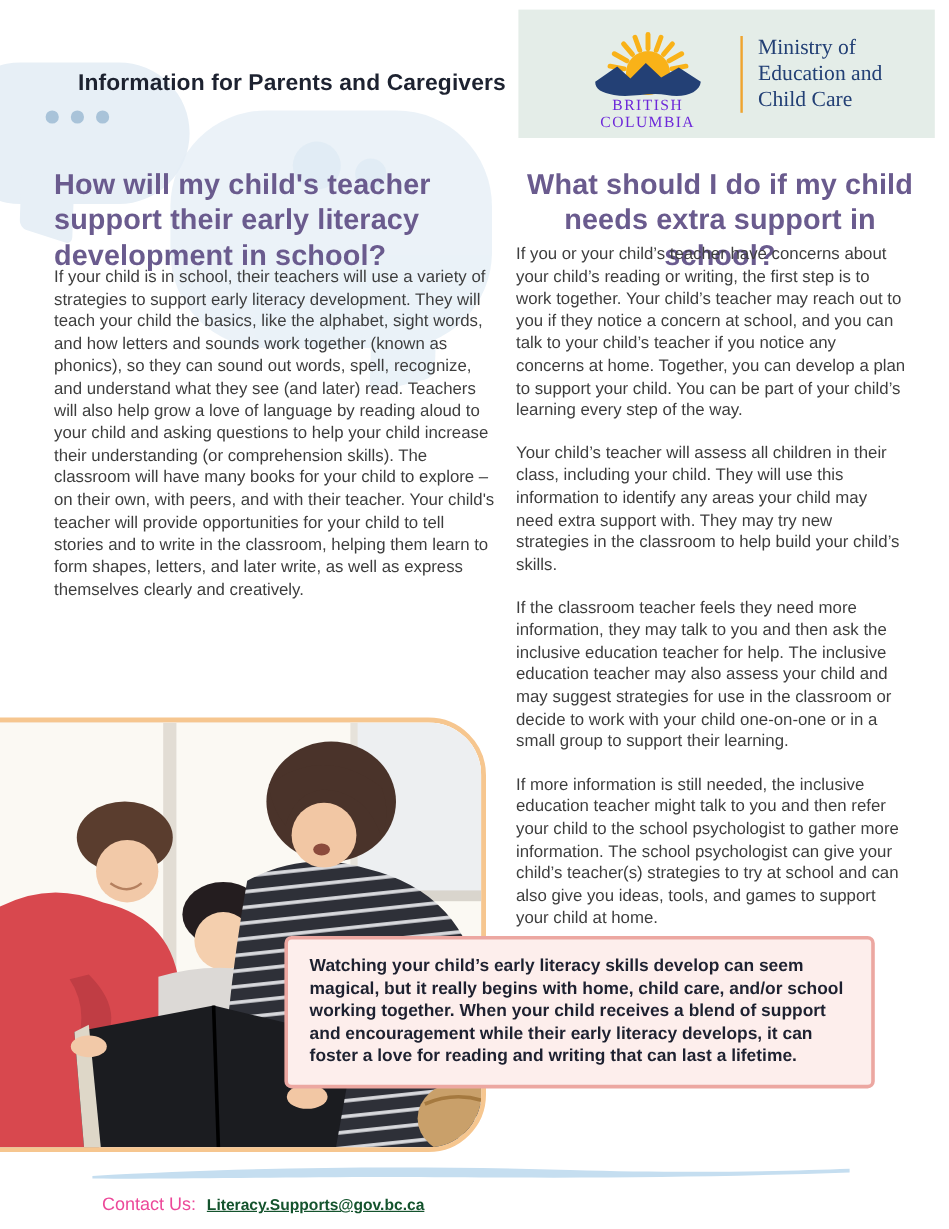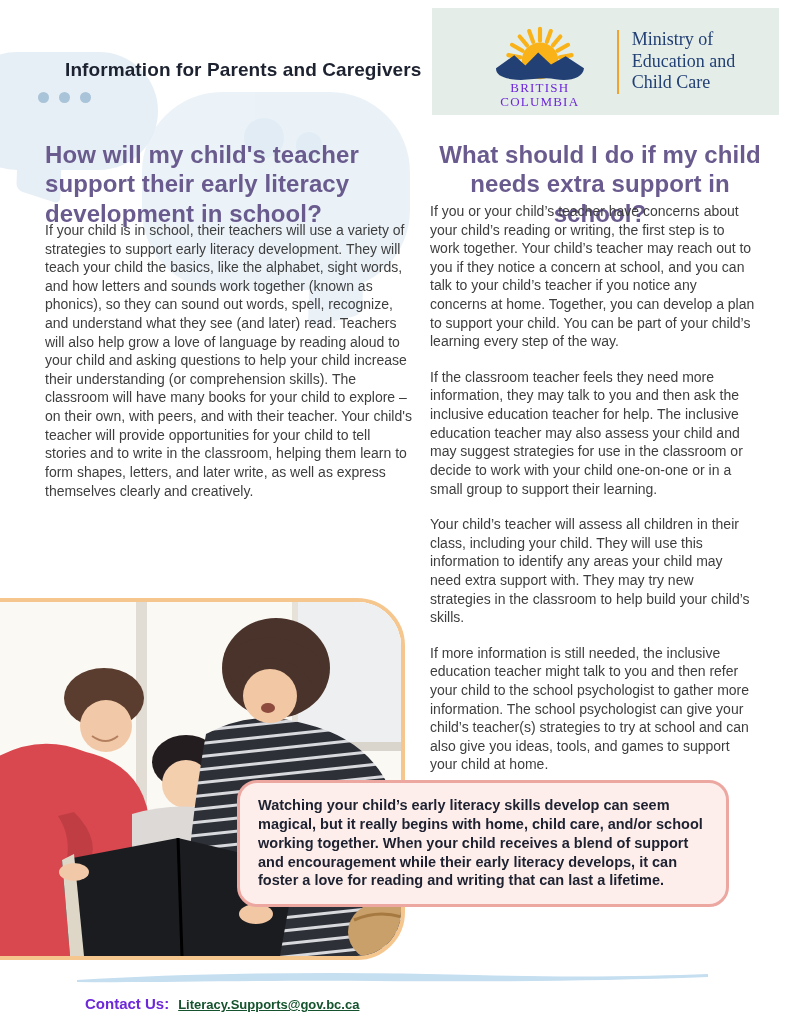--- a/index.html
+++ b/index.html
@@ -61,30 +61,30 @@
   .body-col p{margin:0 0 17px 0;}
   
   .photo-frame{
     position:absolute;left:-50px;top:598px;width:447px;height:354px;z-index:3;
     border:4px solid #f6c68f;border-radius:48px;overflow:hidden;background:#f4efe8;
   }
   .photo-frame svg{display:block;width:100%;height:100%;}
   
   .callout{
     position:absolute;left:237px;top:780px;width:492px;height:127px;z-index:4;
-    background:#fdeeec;border:3px solid #eca7a1;border-radius:20px;
+    background:#fdeeec;border:3px solid #eca7a1;border-radius:6px;
     box-sizing:border-box;padding:13px 18px;
     font-size:14.5px;font-weight:700;line-height:1.3;color:#1d2130;
   }
   
   .wave{position:absolute;left:75px;top:969px;width:635px;height:16px;z-index:2;}
   .footer{
     position:absolute;left:85px;top:995px;z-index:2;display:flex;align-items:baseline;gap:9px;
   }
-  .contact-label{font-size:15px;font-weight:700;color:#6d28d9;}
+  .contact-label{font-size:15px;font-weight:400;color:#ec4899;}
   .contact-link{
     font-size:13px;font-weight:700;color:#14532d;text-decoration:underline;cursor:pointer;
   }
 </style>
 </head>
 <body>
 
 <div class="page">
 
   <div class="bubble-a"></div>
@@ -129,22 +129,22 @@
   </div>
 
   <div class="col-heading heading-left">How will my child's teacher support their early literacy development in school?</div>
   <div class="body-col body-left">
     <p>If your child is in school, their teachers will use a variety of strategies to support early literacy development. They will teach your child the basics, like the alphabet, sight words, and how letters and sounds work together (known as phonics), so they can sound out words, spell, recognize, and understand what they see (and later) read. Teachers will also help grow a love of language by reading aloud to your child and asking questions to help your child increase their understanding (or comprehension skills). The classroom will have many books for your child to explore – on their own, with peers, and with their teacher. Your child's teacher will provide opportunities for your child to tell stories and to write in the classroom, helping them learn to form shapes, letters, and later write, as well as express themselves clearly and creatively.</p>
   </div>
 
   <div class="col-heading heading-right">What should I do if my child needs extra support in school?</div>
   <div class="body-col body-right">
     <p>If you or your child’s teacher have concerns about your child’s reading or writing, the first step is to work together. Your child’s teacher may reach out to you if they notice a concern at school, and you can talk to your child’s teacher if you notice any concerns at home. Together, you can develop a plan to support your child. You can be part of your child’s learning every step of the way.</p>
+    <p>Your child’s teacher will assess all children in their class, including your child. They will use this information to identify any areas your child may need extra support with. They may try new strategies in the classroom to help build your child’s skills.</p>
     <p>If the classroom teacher feels they need more information, they may talk to you and then ask the inclusive education teacher for help. The inclusive education teacher may also assess your child and may suggest strategies for use in the classroom or decide to work with your child one-on-one or in a small group to support their learning.</p>
-    <p>Your child’s teacher will assess all children in their class, including your child. They will use this information to identify any areas your child may need extra support with. They may try new strategies in the classroom to help build your child’s skills.</p>
     <p>If more information is still needed, the inclusive education teacher might talk to you and then refer your child to the school psychologist to gather more information. The school psychologist can give your child’s teacher(s) strategies to try at school and can also give you ideas, tools, and games to support your child at home.</p>
   </div>
 
   <div class="photo-frame">
     <svg viewBox="0 0 447 354" preserveAspectRatio="none" aria-hidden="true">
       <defs>
         <linearGradient id="bgWin" x1="0" y1="0" x2="0" y2="1">
           <stop offset="0" stop-color="#fdfcf8"></stop>
           <stop offset="0.6" stop-color="#f6f1e9"></stop>
           <stop offset="1" stop-color="#e9e1d4"></stop>

